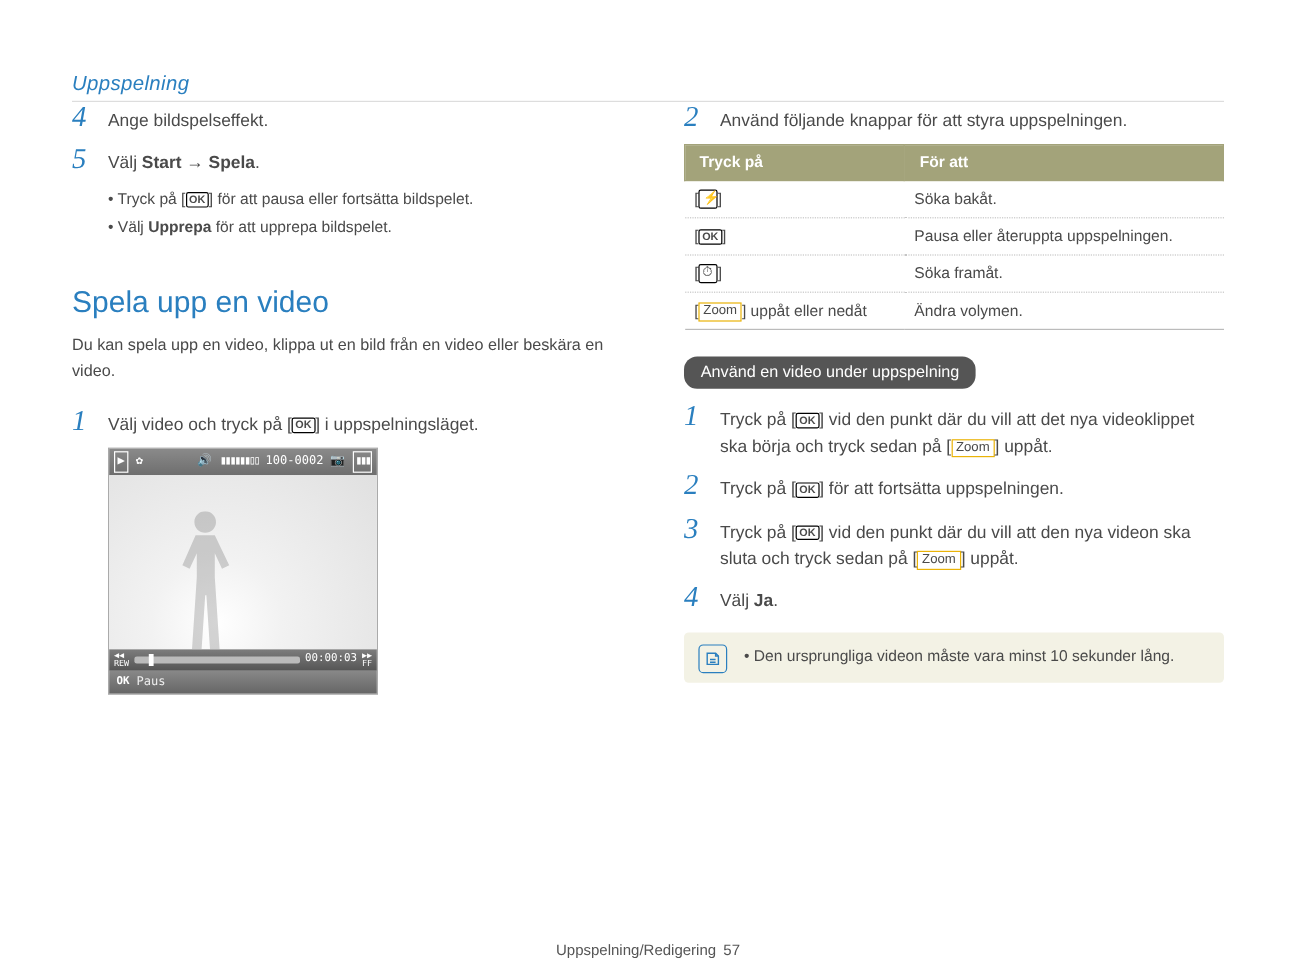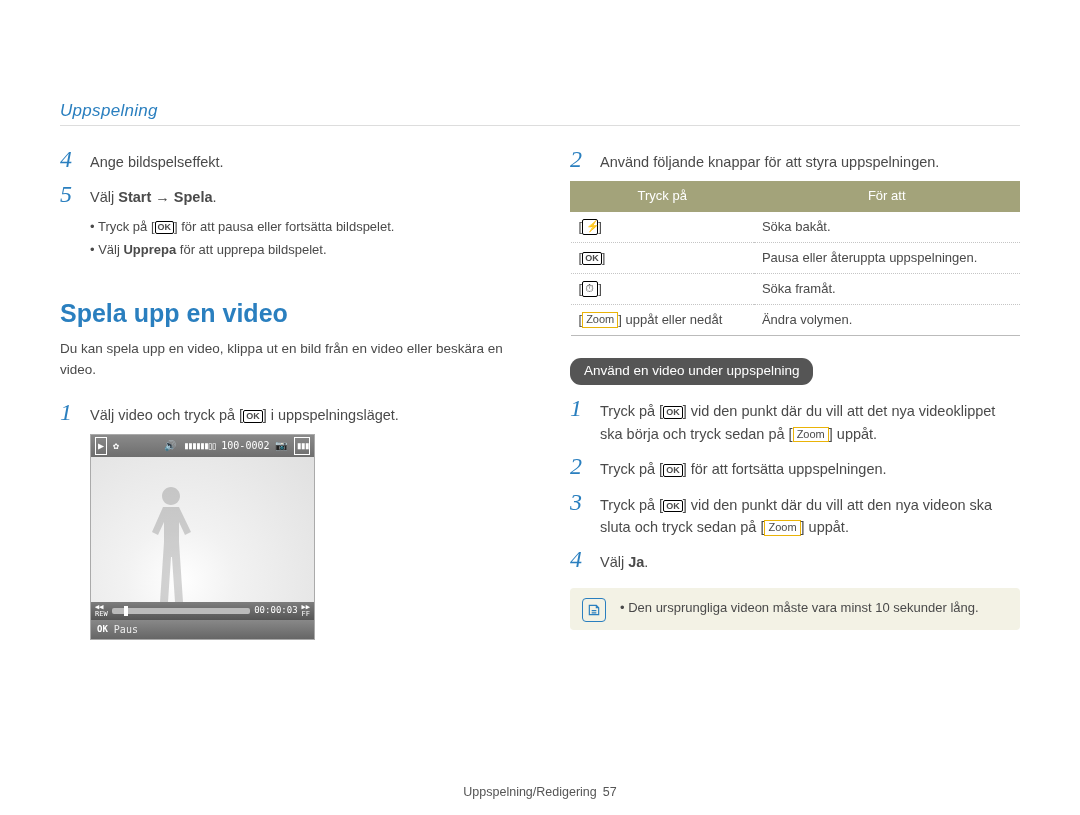--- a/index.html
+++ b/index.html
@@ -20,24 +20,23 @@
     height: 815px;
     position: relative;
   }
   .page {
     padding: 0 60px 0 60px;
   }
   .header {
     color: var(--blue);
     font-size: 17px;
     font-style: italic;
-    padding-top: 101px;
+    padding-top: 60px;
     padding-bottom: 4px;
     border-bottom: 1px solid #ddd;
-    margin-bottom: 20px;
     letter-spacing: 0.3px;
   }
   .columns {
     display: flex;
     gap: 60px;
   }
   .col {
     flex: 1;
     min-width: 0;
     font-size: 14.5px;
@@ -66,21 +65,21 @@
     margin: 6px 0 0 30px;
     padding: 0;
     font-size: 13px;
   }
   ul.bullets li::before {
     content: "• ";
   }
   ul.bullets li { margin-bottom: 3px; }
   h2.section {
     color: var(--blue);
-    font-weight: 700;
+    font-weight: 400;
     font-size: 25px;
     margin: 34px 0 6px 0;
   }
   p.lede {
     font-size: 13.5px;
     margin: 0 0 18px 0;
   }
   .inline-ok {
     display: inline-block;
     border: 1.5px solid #000;
@@ -103,22 +102,22 @@
   table.ctl {
     border-collapse: collapse;
     width: 100%;
     font-size: 13px;
     margin-top: 4px;
     margin-bottom: 22px;
   }
   table.ctl th {
     background: var(--olive);
     color: #fff;
-    text-align: center;
-    font-weight: 400;
+    text-align: left;
+    font-weight: 700;
     padding: 4px 12px;
     border: 1px solid var(--olive);
   }
   table.ctl td {
     padding: 5px 8px;
     border-bottom: 1px dotted #c5c5c5;
   }
   table.ctl tr:last-child td { border-bottom: 1px solid #bbb; }
   .key-icon {
     display:inline-block; width:16px; height:16px;

